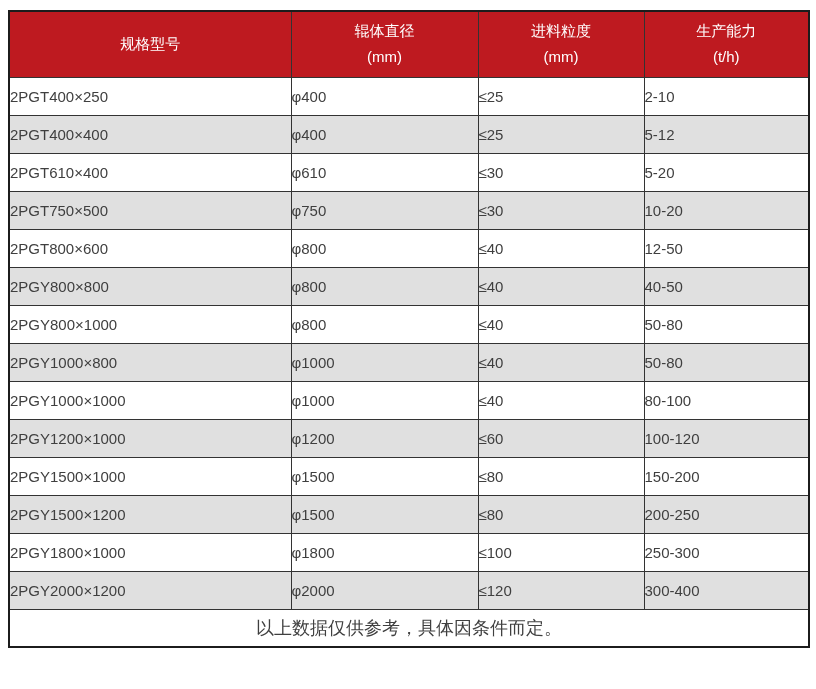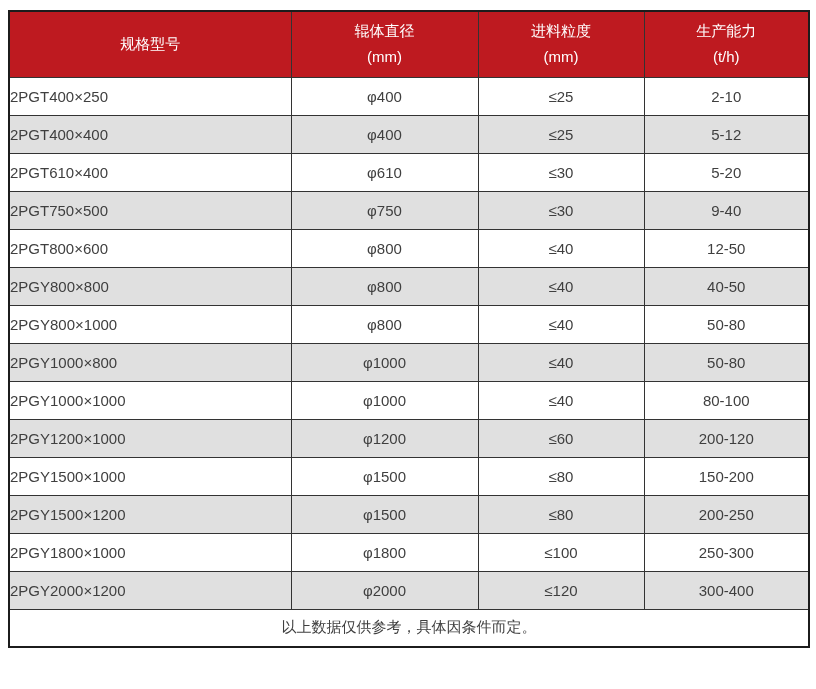--- a/index.html
+++ b/index.html
@@ -43,24 +43,24 @@
     font-size: 15px;
     color: var(--text, #3f3f3f);
     vertical-align: middle;
     background: var(--row-bg, #ffffff);
     padding: 0;
   }
   .spec-table tbody tr:nth-child(even) td {
     background: var(--row-alt-bg, #e0e0e0);
   }
   td.c-model { text-align: left; padding-left: 3px; }
-  td.c-center { text-align: center; }
+  td.c-center { text-align: left; }
   .spec-table tfoot td {
     height: 38px;
-    font-size: 15px;
+    font-size: 18px;
     color: var(--text, #3f3f3f);
     text-align: center;
     vertical-align: middle;
     background: #ffffff;
   }
 </style>
 </head>
 <body>
 
 <div class="table-wrap">
@@ -109,21 +109,21 @@
     <td class="c-model">2PGT610×400</td>
     <td class="c-center">φ610</td>
     <td class="c-center">≤30</td>
     <td class="c-center">5-20</td>
   </tr>
 
   <tr>
     <td class="c-model">2PGT750×500</td>
     <td class="c-center">φ750</td>
     <td class="c-center">≤30</td>
-    <td class="c-center">9-40</td>
+    <td class="c-center">10-20</td>
   </tr>
 
   <tr>
     <td class="c-model">2PGT800×600</td>
     <td class="c-center">φ800</td>
     <td class="c-center">≤40</td>
     <td class="c-center">12-50</td>
   </tr>
 
   <tr>
@@ -151,21 +151,21 @@
     <td class="c-model">2PGY1000×1000</td>
     <td class="c-center">φ1000</td>
     <td class="c-center">≤40</td>
     <td class="c-center">80-100</td>
   </tr>
 
   <tr>
     <td class="c-model">2PGY1200×1000</td>
     <td class="c-center">φ1200</td>
     <td class="c-center">≤60</td>
-    <td class="c-center">200-120</td>
+    <td class="c-center">100-120</td>
   </tr>
 
 
   <tr>
     <td class="c-model">2PGY1500×1000</td>
     <td class="c-center">φ1500</td>
     <td class="c-center">≤80</td>
     <td class="c-center">150-200</td>
   </tr>
 

